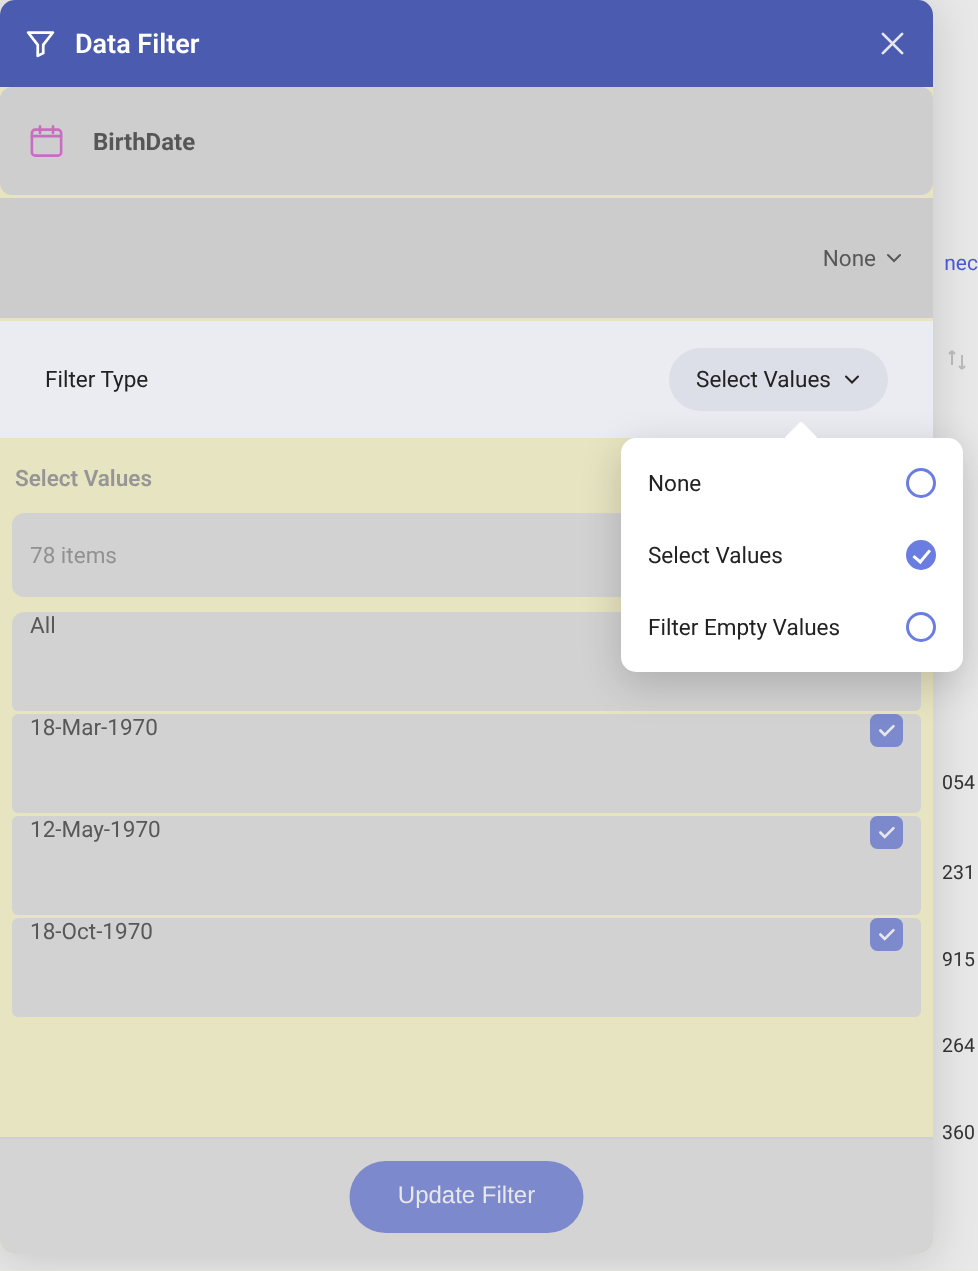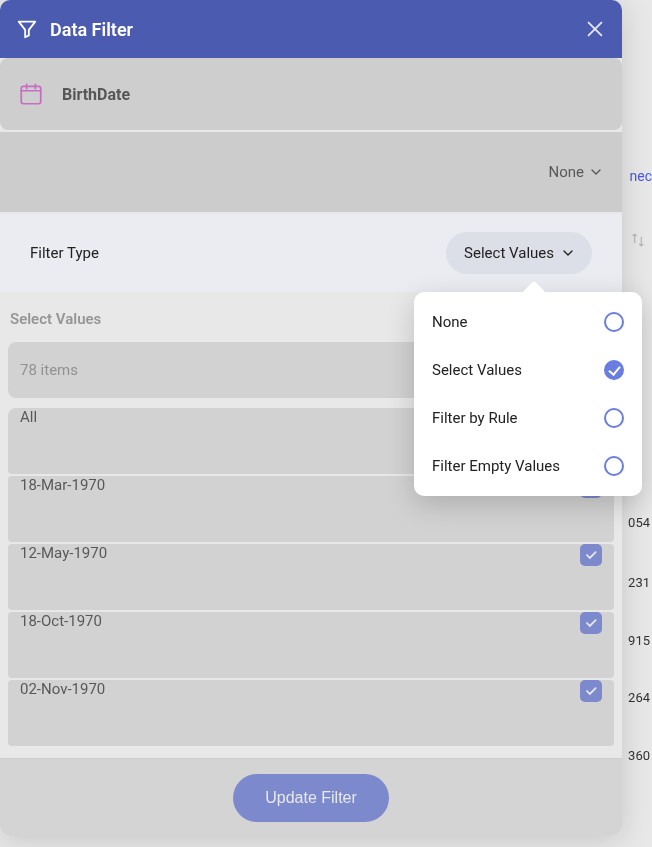--- a/index.html
+++ b/index.html
@@ -3,21 +3,21 @@
 <meta charset="utf-8">
 <style>
   * { box-sizing: border-box; margin: 0; padding: 0; }
   html, body { width: 652px; height: 847px; overflow: hidden; font-family: -apple-system, BlinkMacSystemFont, "Segoe UI", Roboto, Arial, sans-serif; background: #e8e8e8; position: relative; }
 
   .bg-fragments { position: absolute; right: 0; top: 0; width: 30px; height: 100%; font-size: 13px; color: #333; }
   .bg-link { position: absolute; right: 0; top: 168px; color: #4a5bd6; font-size: 14px; white-space: nowrap; padding-left: 48px; }
   .bg-icon { position: absolute; right: 6px; top: 232px; color: #bbb; }
   .bg-num { position: absolute; right: 2px; font-size: 13px; color: #333; white-space: nowrap; }
 
-  .panel { position: absolute; left: 0; top: 0; width: 622px; height: 836px; background: #ffffff; border-radius: 10px; overflow: hidden; box-shadow: 0 4px 30px rgba(0,0,0,.15); display: flex; flex-direction: column; }
+  .panel { position: absolute; left: 0; top: 0; width: 622px; height: 836px; background: #fef9c3; border-radius: 10px; overflow: hidden; box-shadow: 0 4px 30px rgba(0,0,0,.15); display: flex; flex-direction: column; }
 
   .panel-header { height: 58px; background: #4a5bb0; display: flex; align-items: center; padding: 0 16px; color: #fff; flex: 0 0 auto; }
   .panel-header .title { font-size: 18px; font-weight: 600; margin-left: 12px; }
   .panel-header .close { margin-left: auto; cursor: pointer; opacity: .85; }
 
   .overlay { position: absolute; left:0; top:58px; right:0; bottom:0; background: rgba(190,190,190,.35); pointer-events: none; }
 
   .section { padding: 18px 18px; display: flex; align-items: center; border-radius: 8px; }
   .column-row { background: #d8d8d8; margin: 0; height: 72px; }
   .column-row .col-icon { margin-right: 18px; }
@@ -147,47 +147,35 @@
       </span>
     </div>
     <div class="value-row">
       <span class="v-label">18-Oct-1970</span>
       <span class="checkbox">
         <svg width="14" height="14" viewBox="0 0 24 24" fill="none" stroke="#fff" stroke-width="3" stroke-linecap="round">
             <path d="M5 12l5 5L20 7"></path>
           </svg>
       </span>
     </div>
-    <div class="value-row">
-      <span class="v-label">02-Nov-1970</span>
-      <span class="checkbox">
-        <svg width="14" height="14" viewBox="0 0 24 24" fill="none" stroke="#fff" stroke-width="3" stroke-linecap="round">
-            <path d="M5 12l5 5L20 7"></path>
-          </svg>
-      </span>
-    </div>
   </div>
 
   <div class="footer">
     <button class="update-btn">Update Filter</button>
   </div>
 
   <div class="overlay"></div>
 </div>
 
 <div class="popover">
   <div class="pop-item">
     <span class="p-label">None</span>
     <span class="radio"></span>
   </div>
   <div class="pop-item">
     <span class="p-label">Select Values</span>
     <span class="radio checked"></span>
   </div>
   <div class="pop-item">
-    <span class="p-label">Filter by Rule</span>
-    <span class="radio"></span>
-  </div>
-  <div class="pop-item">
     <span class="p-label">Filter Empty Values</span>
     <span class="radio"></span>
   </div>
 </div>
 
 </body></html>

